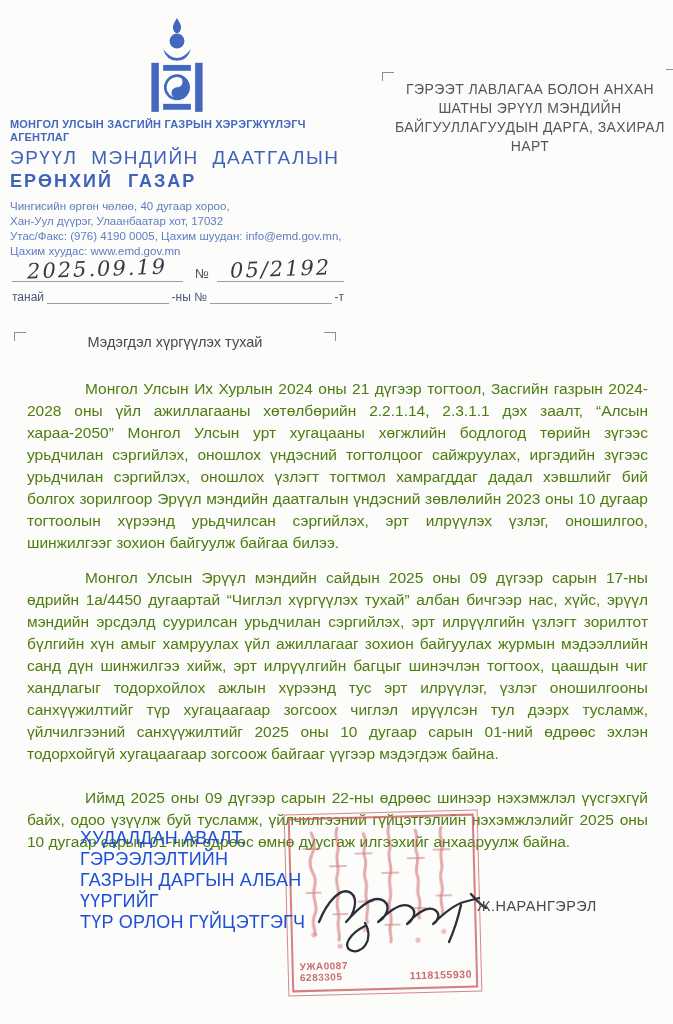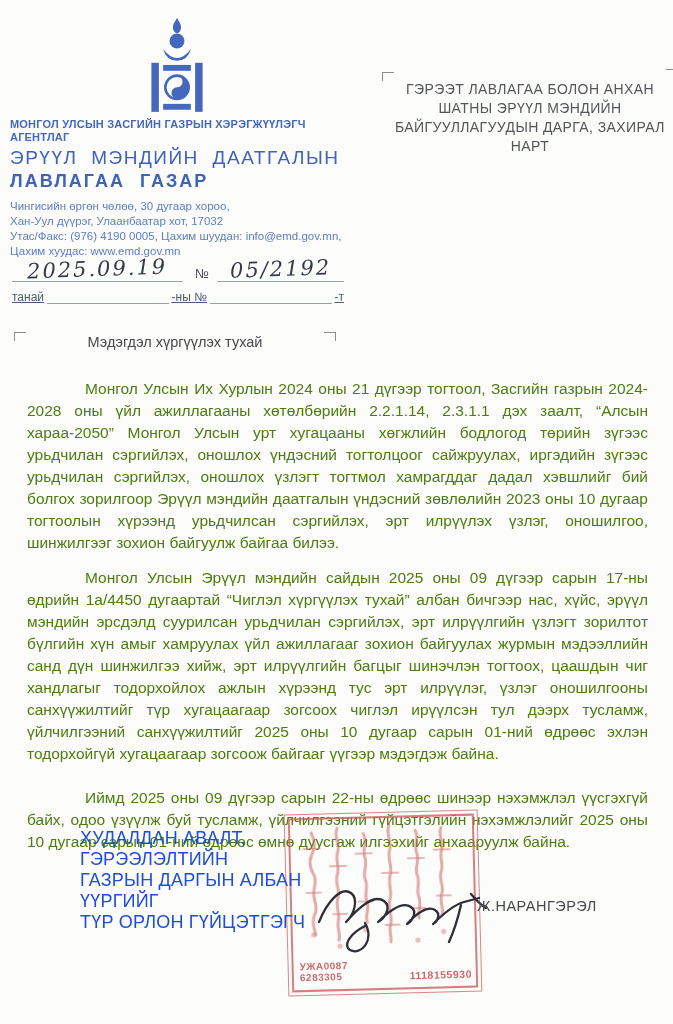--- a/index.html
+++ b/index.html
@@ -19,21 +19,21 @@
   .addr{margin-top:7px; font-size:11.5px; line-height:15px; color:#5f7dc0;}
   
   .ref-row1{position:absolute; left:12px; top:248px; width:332px; display:flex; align-items:flex-end; height:34px;}
   .uline{border-bottom:1.2px solid #9aa0a8; text-align:center;}
   .uline.date{width:172px;}
   .uline.num{width:128px;}
   .no-sign{font-size:13px; color:#4a5056; padding:0 8px 1px 12px;}
   .hand{font-family:"DejaVu Serif", serif; font-style:italic; font-size:21px; color:#333a46;
         letter-spacing:2px; display:inline-block; transform:rotate(-2deg); line-height:24px;}
   .ref-row2{position:absolute; left:12px; top:286px; width:332px; display:flex; align-items:flex-end;
-            font-size:12px; color:#4a5a78; height:18px;text-decoration:underline;}
+            font-size:12px; color:#4a5a78; height:18px;}
   .ref-row2 .fill{flex:1; border-bottom:1.1px solid #9aa0a8; margin:0 3px;}
   
   .subject{position:absolute; left:14px; top:328px; width:322px; text-align:center;
            font-size:14.5px; color:#47494d; padding-top:6px;}
   .cm{position:absolute; width:11px; height:8px;}
   .cm-l{border-left:1.5px solid #8a8d92; border-top:1.5px solid #8a8d92; left:0; top:4px;}
   .cm-r{border-right:1.5px solid #8a8d92; border-top:1.5px solid #8a8d92; right:0; top:4px;}
   
   .recipient{position:absolute; left:382px; top:72px; width:296px; text-align:center;
              font-size:14px; line-height:19px; letter-spacing:.4px; color:#53565a; padding-top:8px;}
@@ -74,23 +74,23 @@
         <rect x="17" y="44" width="26" height="5.5"></rect>
         <rect x="17" y="80.5" width="26" height="5.5"></rect>
         <circle cx="30" cy="65" r="11" fill="#fcfcfb" stroke="#4468bd" stroke-width="2.4"></circle>
         <path d="M30,54.6 a10.4,10.4 0 0 1 0,20.8 a5.2,5.2 0 0 1 0,-10.4 a5.2,5.2 0 0 0 0,-10.4 Z"></path>
         <circle cx="30" cy="60" r="1.8" fill="#fcfcfb"></circle>
         <circle cx="30" cy="70" r="1.8" fill="#4468bd"></circle>
       </g>
     </svg>
     <div class="agency-line">МОНГОЛ УЛСЫН ЗАСГИЙН ГАЗРЫН ХЭРЭГЖҮҮЛЭГЧ АГЕНТЛАГ</div>
     <div class="org-line1">ЭРҮҮЛ МЭНДИЙН ДААТГАЛЫН</div>
-    <div class="org-line2">ЛАВЛАГАА ГАЗАР</div>
+    <div class="org-line2">ЕРӨНХИЙ ГАЗАР</div>
     <div class="addr">
-      <div>Чингисийн өргөн чөлөө, 30 дугаар хороо,</div>
+      <div>Чингисийн өргөн чөлөө, 40 дугаар хороо,</div>
       <div>Хан-Уул дүүрэг, Улаанбаатар хот, 17032</div>
       <div>Утас/Факс: (976) 4190 0005, Цахим шуудан: info@emd.gov.mn,</div>
       <div>Цахим хуудас: www.emd.gov.mn</div>
     </div>
   </div>
 
   <div class="recipient">
     <span class="cm cm-l"></span>
     <span class="cm cm-r"></span>
     <div>ГЭРЭЭТ ЛАВЛАГАА БОЛОН АНХАН ШАТНЫ ЭРҮҮЛ МЭНДИЙН БАЙГУУЛЛАГУУДЫН ДАРГА, ЗАХИРАЛ НАРТ</div>

